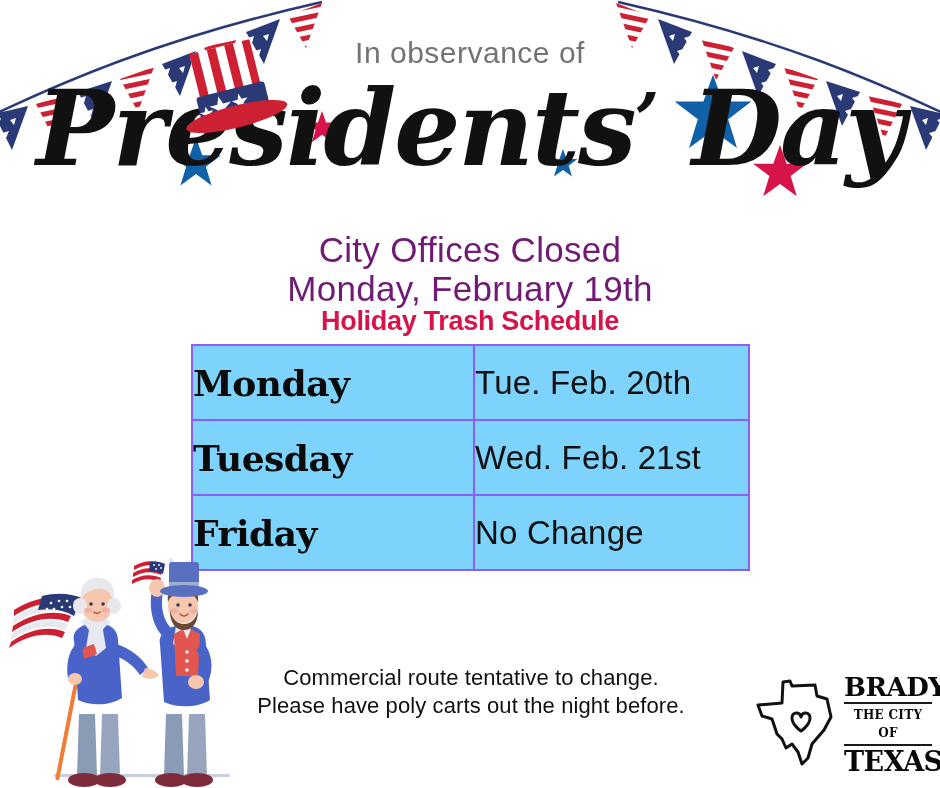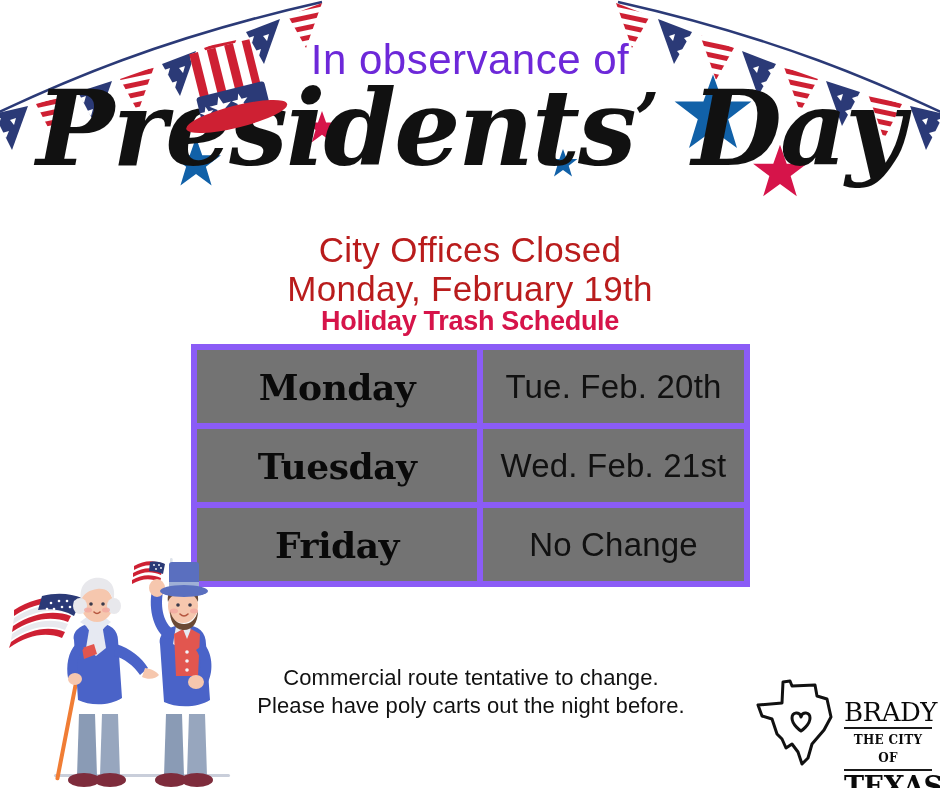--- a/index.html
+++ b/index.html
@@ -25,24 +25,24 @@
   
   .star { position: absolute; }
 
   
   .observance {
     position: absolute;
     top: 36px;
     left: 0; right: 0;
     text-align: center;
     font-family: "Liberation Sans", sans-serif;
-    font-size: 42px;
+    font-size: 30px;
     font-weight: 300;
     letter-spacing: 0.5px;
-    color: #6d28d9;
+    color: #737373;
   }
   .presidents-day {
     position: absolute;
     top: 74px;
     left: 0; right: 0;
     text-align: center;
     font-family: "DejaVu Serif", serif;
     font-style: italic;
     font-size: 104px;
     font-weight: 700;
@@ -56,21 +56,21 @@
   .tophat { position: absolute; left: 176px; top: 38px; width: 120px; height: 110px; }
 
   .offices {
     position: absolute;
     top: 230px;
     left: 0; right: 0;
     text-align: center;
     font-family: "Liberation Sans", sans-serif;
     font-size: 35px;
     font-weight: 300;
-    color: #b91c1c;
+    color: #701a75;
     line-height: 1.12;
     letter-spacing: 0.3px;
   }
   .trash-title {
     position: absolute;
     top: 306px;
     left: 0; right: 0;
     text-align: center;
     font-family: "Liberation Sans", sans-serif;
     font-size: 27px;
@@ -82,26 +82,26 @@
   .schedule {
     position: absolute;
     left: 191px;
     top: 344px;
     width: 559px;
     border-collapse: collapse;
     table-layout: fixed;
     background: #ffffff;
   }
   .schedule td {
-    border: 6px solid #8b5cf6;
+    border: 2px solid #8b5cf6;
     height: 73px;
-    text-align: center;
+    text-align: left;
     vertical-align: middle;
     padding: 0;
-    background: #737373;
+    background: #7dd3fc;
   }
   .schedule td.day {
     width: 280px;
     font-family: "DejaVu Serif", serif;
     font-weight: 700;
     font-size: 36px;
     letter-spacing: -0.5px;
     color: #0a0a0a;
   }
   .schedule td.when {
@@ -127,21 +127,21 @@
     letter-spacing: 0.1px;
   }
 
   
   .logo { position: absolute; left: 752px; top: 668px; width: 180px; height: 104px; }
   .logo .tx  { position: absolute; left: 0; top: 4px; width: 86px; height: 96px; }
   .logo .wordmark {
     position: absolute; left: 92px; top: 6px; width: 88px;
     font-family: "DejaVu Serif", serif; color: #0a0a0a; text-align: center;
   }
-  .logo .brady { font-size: 26px; font-weight: 400; letter-spacing: -0.5px; line-height: 1; margin-top: 25px; }
+  .logo .brady { font-size: 26px; font-weight: 700; letter-spacing: -0.5px; line-height: 1; }
   .logo .cityof { font-size: 12px; font-weight: 700; letter-spacing: 0.3px; line-height: 1.5; }
   .logo .texas { font-size: 27px; font-weight: 700; letter-spacing: -0.5px; line-height: 1.05; }
   .logo hr { border: 0; border-top: 2px solid #1a1a1a; margin: 2px 0; }
 
   
   .presidents-art { position: absolute; left: 2px; top: 548px; width: 252px; height: 240px; }
 </style>
 </head>
 <body>
 

